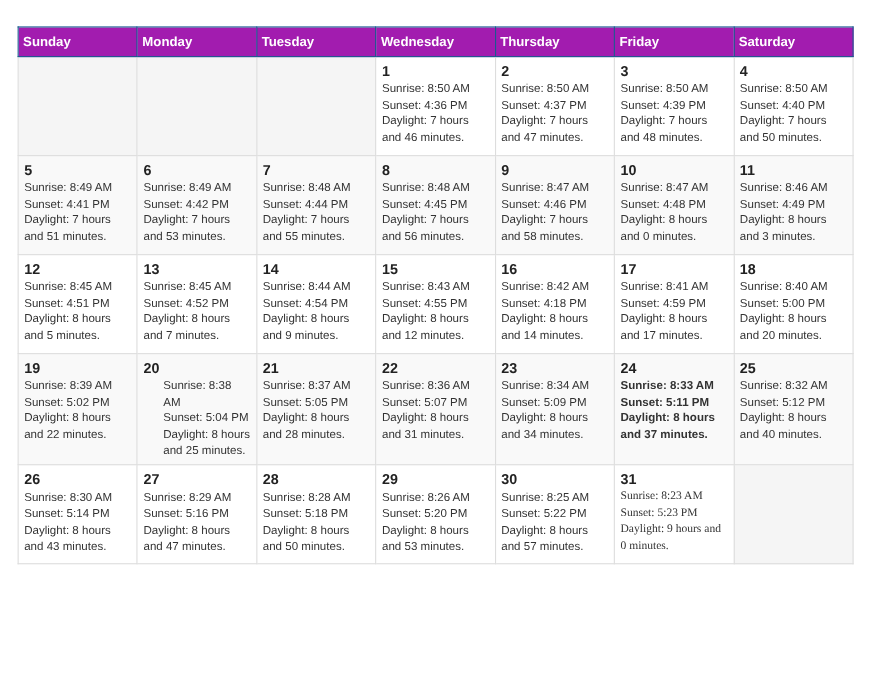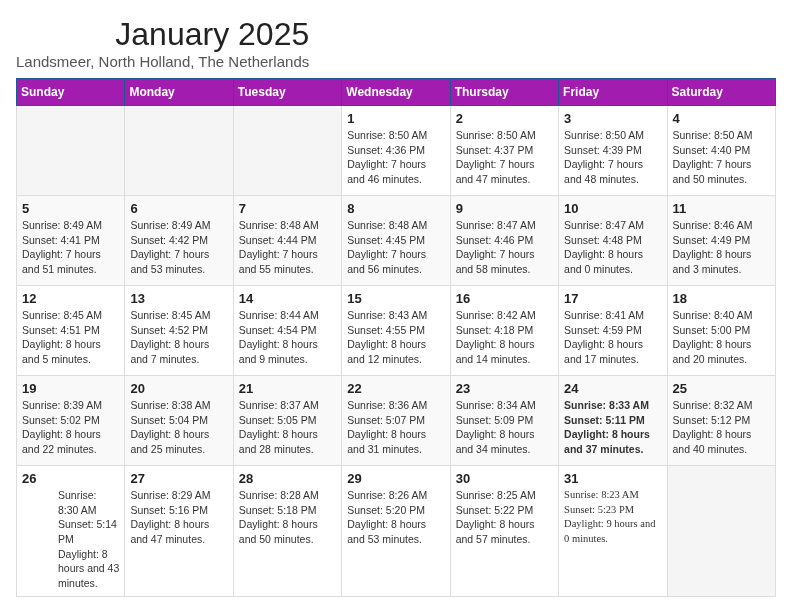--- a/index.html
+++ b/index.html
@@ -76,24 +76,20 @@
       line-height: 1.4;
     }
     .empty-cell {
       background: #f5f5f5 !important;
     }
   </style>
 </head>
 <body>
 
 <div class="header-area">
-  <div class="title-area">
-    <div class="month-title">January 2025</div>
-    <div class="location-subtitle">Landsmeer, North Holland, The Netherlands</div>
-  </div>
 </div>
 
 <table class="calendar">
   <thead>
     <tr>
     <th>Sunday</th>
         <th>Monday</th>
         <th>Tuesday</th>
         <th>Wednesday</th>
         <th>Thursday</th>
@@ -221,21 +217,21 @@
       </tr>
       <tr>
         <td>
           <div class="day-num">19</div>
           <div class="day-info" style="white-space: pre-line;">Sunrise: 8:39 AM
 Sunset: 5:02 PM
 Daylight: 8 hours and 22 minutes.</div>
         </td>
         <td>
           <div class="day-num">20</div>
-          <div class="day-info" style="white-space: pre-line;">Sunrise: 8:38 AM
+          <div class="day-info" style="white-space: pre-line; margin-left: 18px;">Sunrise: 8:38 AM
 Sunset: 5:04 PM
 Daylight: 8 hours and 25 minutes.</div>
         </td>
         <td>
           <div class="day-num">21</div>
           <div class="day-info" style="white-space: pre-line;">Sunrise: 8:37 AM
 Sunset: 5:05 PM
 Daylight: 8 hours and 28 minutes.</div>
         </td>
         <td>
@@ -259,21 +255,21 @@
         <td>
           <div class="day-num">25</div>
           <div class="day-info" style="white-space: pre-line;">Sunrise: 8:32 AM
 Sunset: 5:12 PM
 Daylight: 8 hours and 40 minutes.</div>
         </td>
       </tr>
       <tr>
         <td>
           <div class="day-num">26</div>
-          <div class="day-info" style="white-space: pre-line; margin-left: 36px;">Sunrise: 8:30 AM
+          <div class="day-info" style="white-space: pre-line;">Sunrise: 8:30 AM
 Sunset: 5:14 PM
 Daylight: 8 hours and 43 minutes.</div>
         </td>
         <td>
           <div class="day-num">27</div>
           <div class="day-info" style="white-space: pre-line;">Sunrise: 8:29 AM
 Sunset: 5:16 PM
 Daylight: 8 hours and 47 minutes.</div>
         </td>
         <td>

